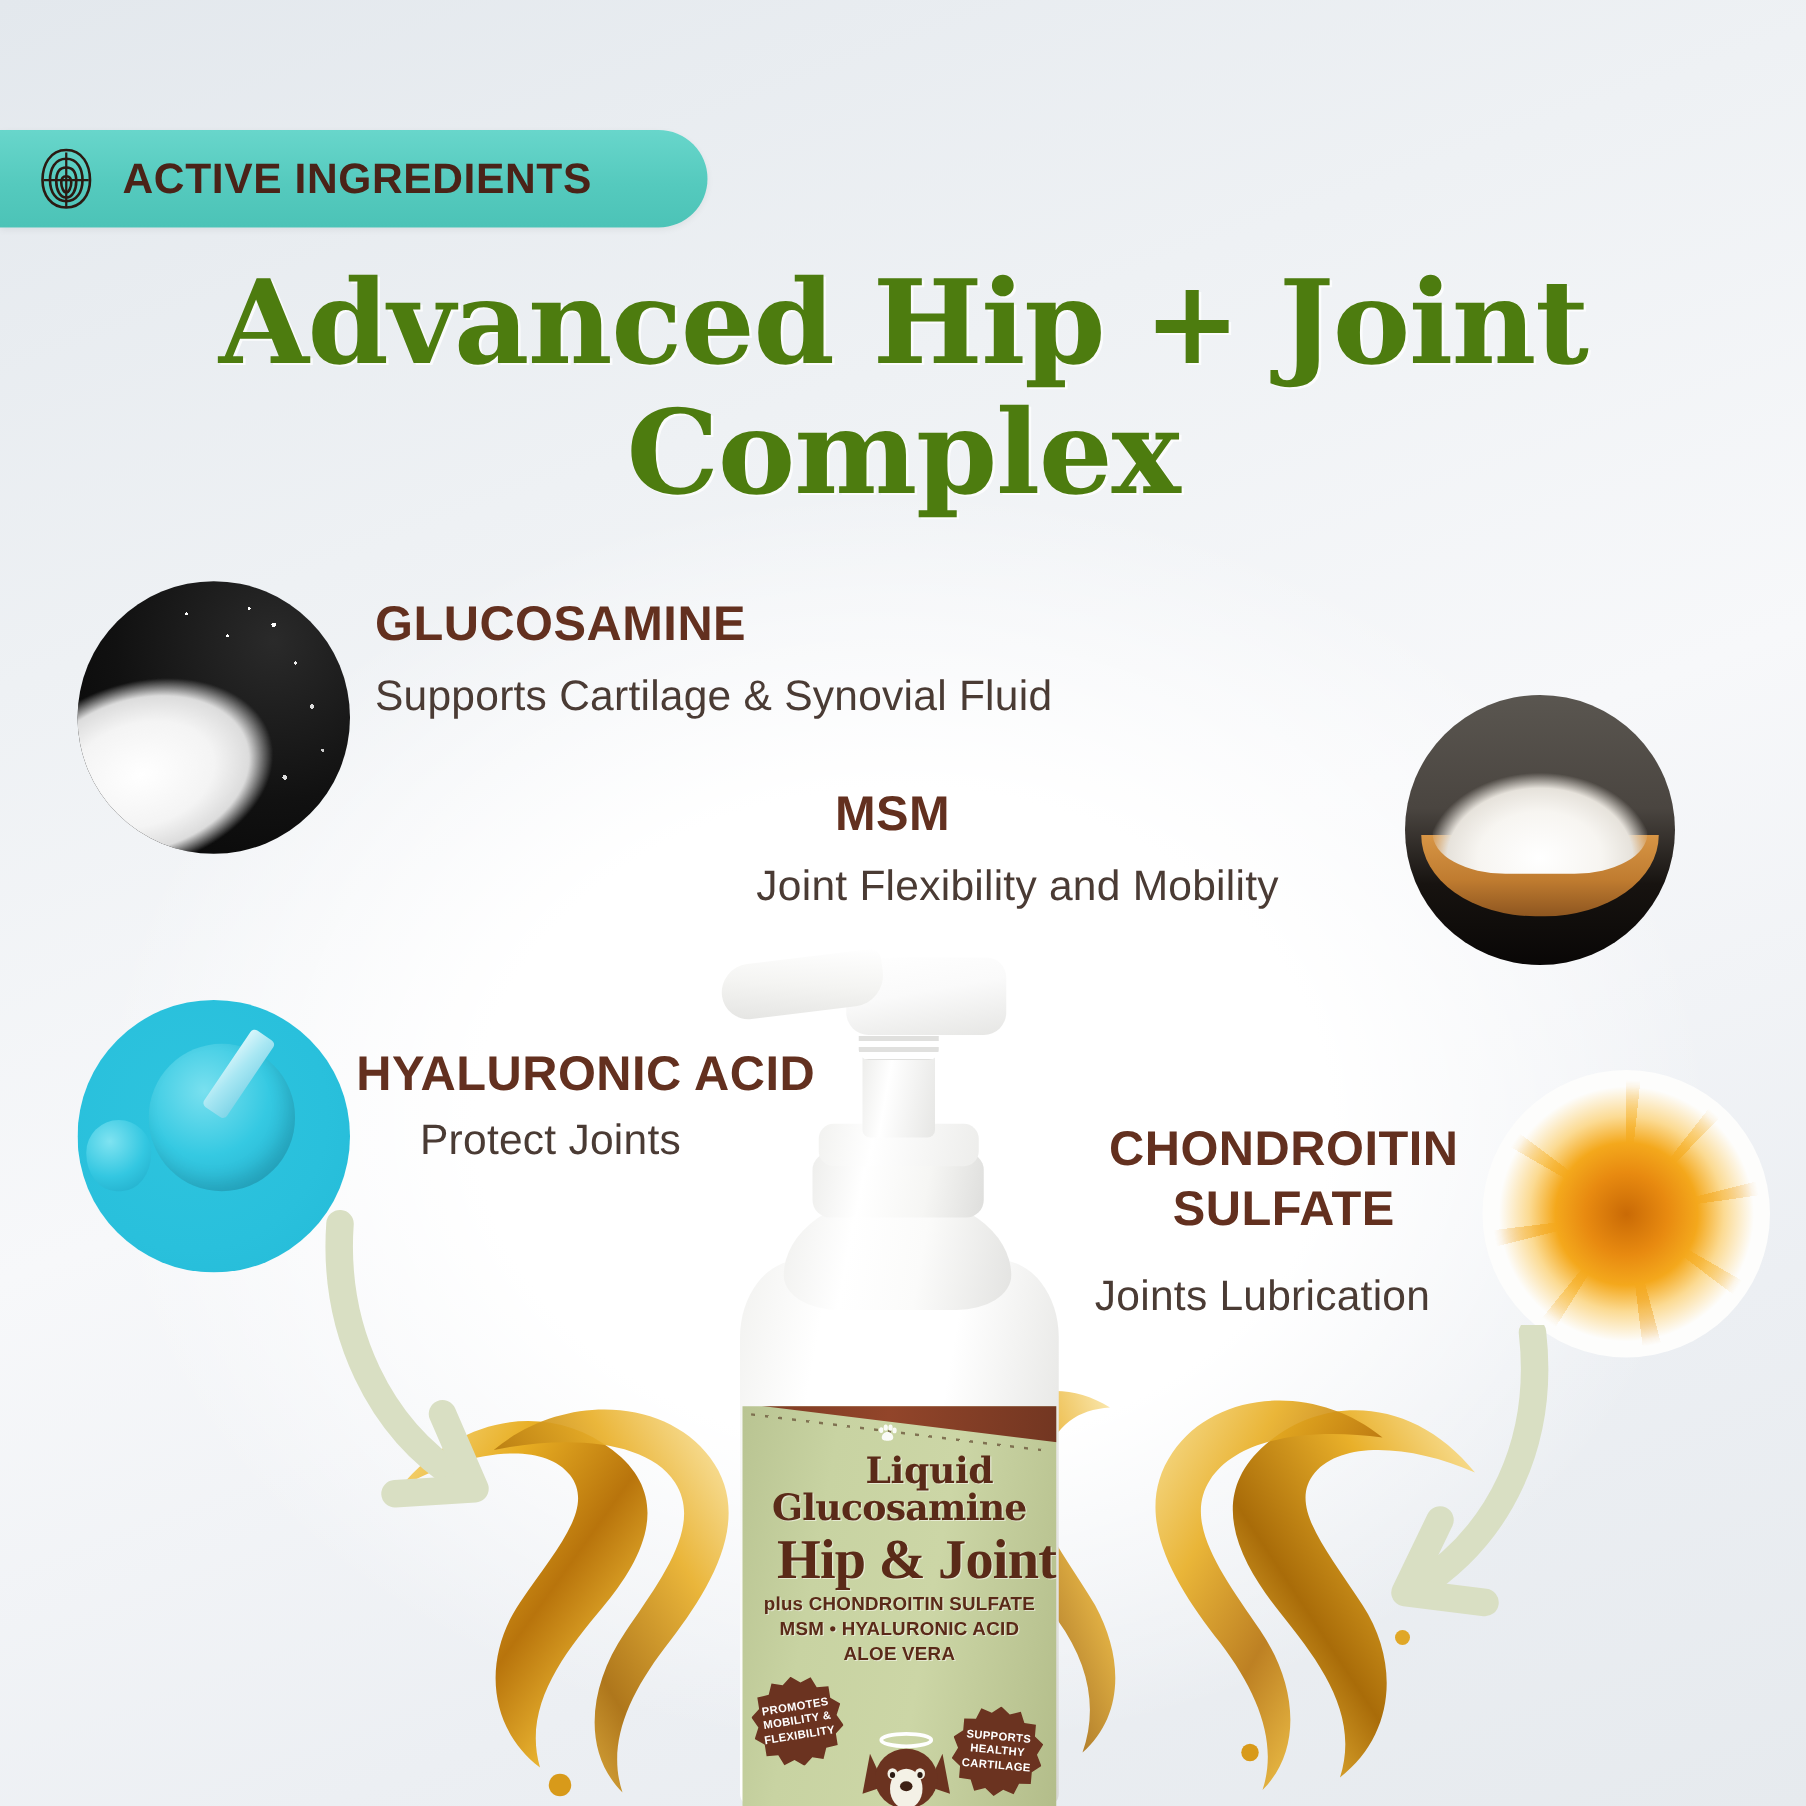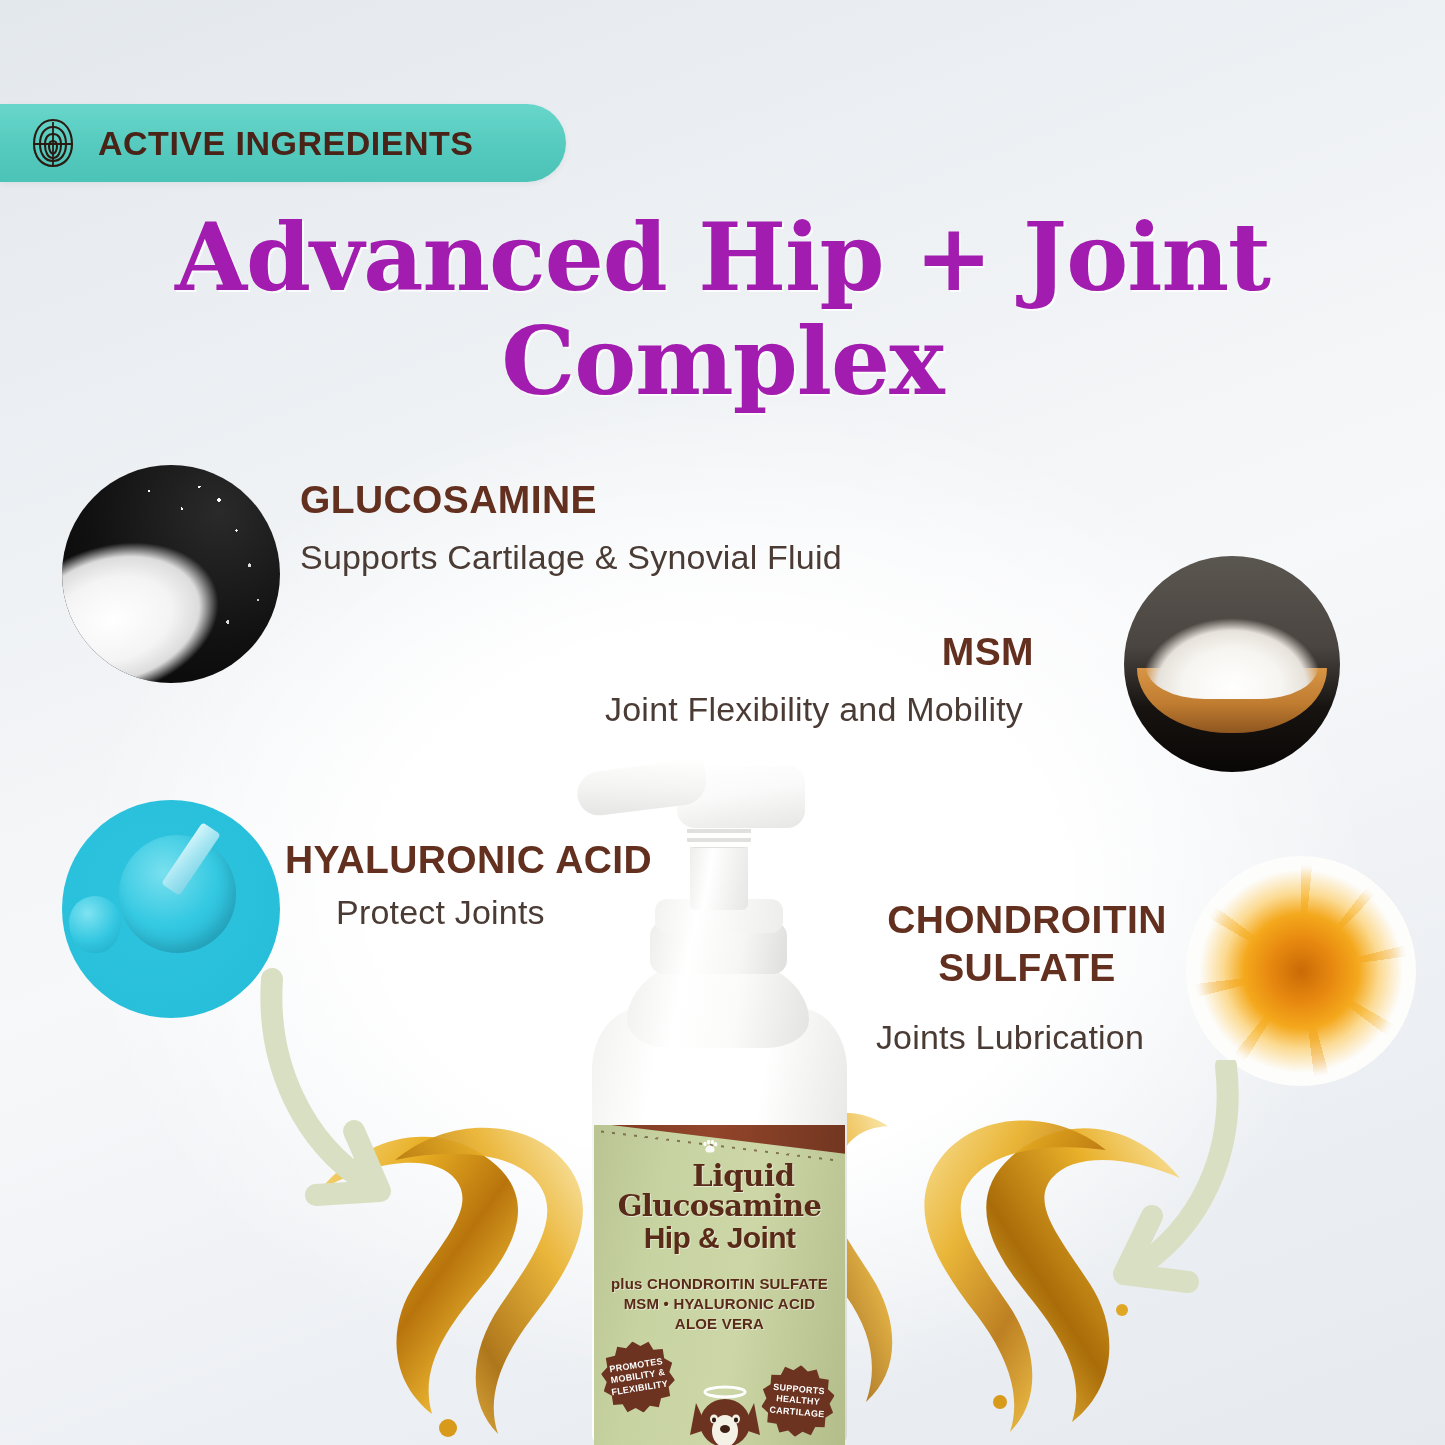--- a/index.html
+++ b/index.html
@@ -31,40 +31,40 @@
   }
 
   
   .headline {
     position:absolute; left:0; right:0; top:206px;
     text-align:center;
     font-family:"DejaVu Serif", serif;
     font-weight:bold;
     font-size:93px;
     line-height:1.12;
-    color:#a21caf;
+    color:#4d7c0f;
     letter-spacing:-1px;
     text-shadow:2px 2px 0 rgba(255,255,255,.75);
   }
   .headline .l2 { display:block; }
 
   
   .ing-title {
     position:absolute;
     font-size:39px; font-weight:bold; color:#63301f;
     letter-spacing:.4px; line-height:1.12;
   }
   .ing-sub {
     position:absolute;
     font-size:34px; color:#4a3b34; font-weight:400;
     letter-spacing:.2px;
   }
   #t-glu { left:300px; top:478px; }
   #s-glu { left:300px; top:538px; }
-  #t-msm { left:704px; top:630px; width:330px; text-align:right; }
+  #t-msm { left:668px; top:630px; width:330px; }
   #s-msm { left:493px; top:690px; width:530px; text-align:right; }
   #t-hya { left:285px; top:838px; }
   #s-hya { left:289px; top:893px;margin-left:47px; }
   #t-cho { left:862px; top:896px; width:330px; text-align:center; line-height:1.22; }
   #s-cho { left:845px; top:1018px; width:330px; text-align:center; }
 
   
   .circ { position:absolute; border-radius:50%; overflow:hidden; }
 
   #c-glucosamine { left:62px; top:465px; width:218px; height:218px;
@@ -218,21 +218,21 @@
     transform:rotate(7deg);
     opacity:.8;
   }
   .paw {
     position:absolute; left:108px; top:14px; width:16px; height:15px; opacity:.92;
   }
   .lbl-txt { position:absolute; left:0; right:0; text-align:center; color:#5a2a18;
              text-shadow:1px 1px 0 rgba(255,255,255,.5); }
   .lbl-l1 { top:34px; font-family:"DejaVu Serif", serif; font-weight:bold; font-size:29px; letter-spacing:-.3px;margin-left:48px; }
   .lbl-l2 { top:64px; font-family:"DejaVu Serif", serif; font-weight:bold; font-size:29px; letter-spacing:-.6px; }
-  .lbl-l3 { top:96px; font-family:Liberation Sans, sans-serif; font-weight:bold; font-size:30px; letter-spacing:-.6px; }
+  .lbl-l3 { top:96px; font-family:Liberation Serif, serif; font-weight:bold; font-size:45px; letter-spacing:-.6px;text-align:right; }
   .lbl-l4 { top:150px; font-size:15px; font-weight:bold; letter-spacing:.2px; }
   .lbl-l5 { top:170px; font-size:15px; font-weight:bold; letter-spacing:.2px; }
   .lbl-l6 { top:190px; font-size:15px; font-weight:bold; letter-spacing:.2px; }
 
   .seal {
     position:absolute; width:72px; height:72px;
     background:#6b3320; color:#fff;
     display:flex; align-items:center; justify-content:center; text-align:center;
     font-size:9px; font-weight:bold; line-height:1.25; letter-spacing:.3px;
     clip-path:polygon(50% 0%,60% 8%,72% 4%,77% 16%,90% 17%,90% 30%,100% 38%,94% 50%,

